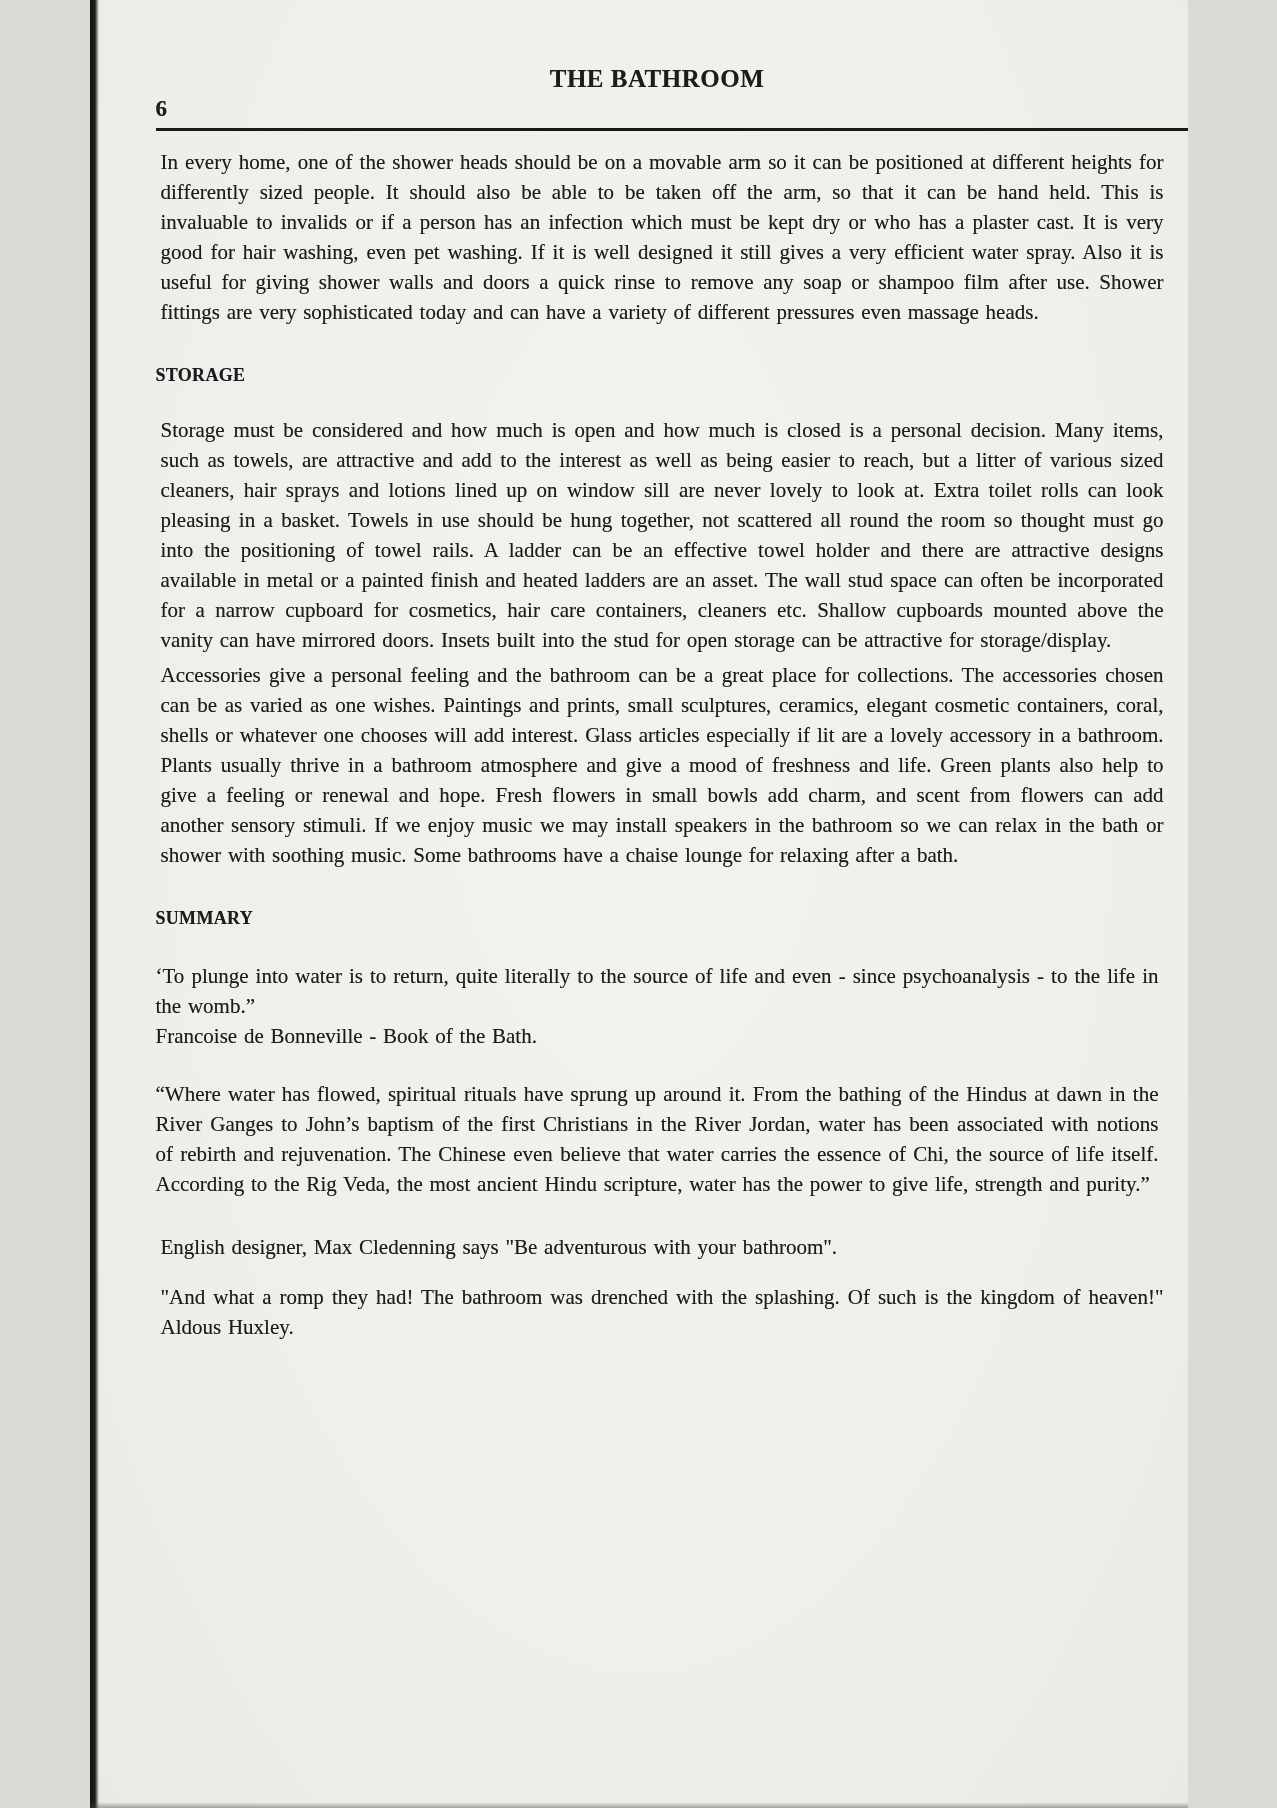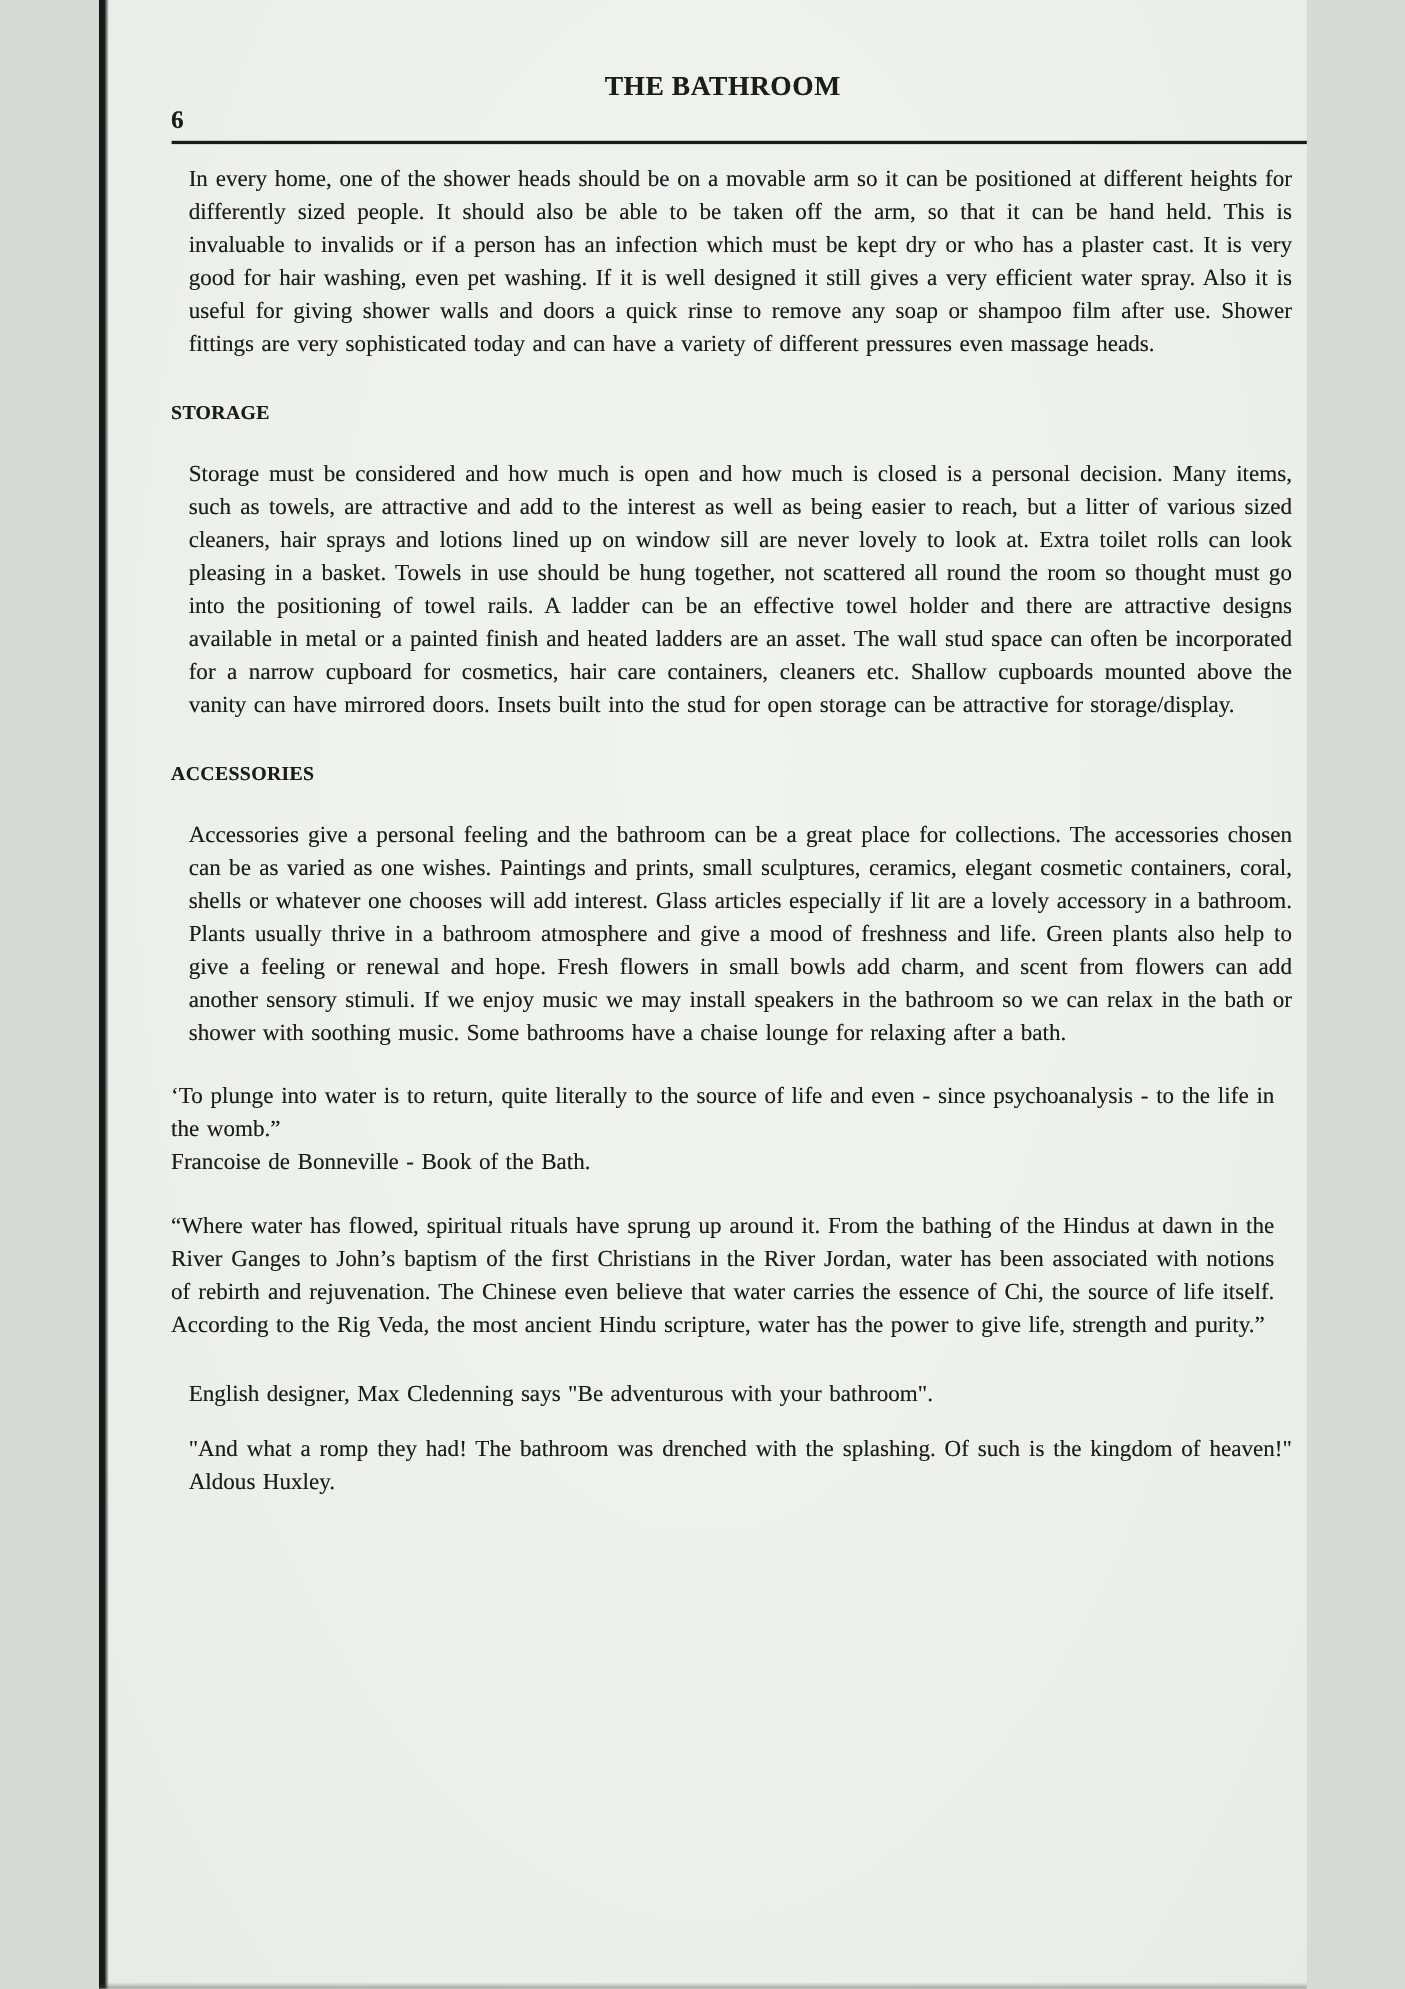--- a/index.html
+++ b/index.html
@@ -54,21 +54,21 @@
     border: none;
     border-top: 3px solid #191919;
     width: 1118px;
     margin: 4px 0 0 0;
   }
   .body-text {
     width: 1003px;
     font-size: 21px;
     line-height: 30px;
     text-align: justify;
-    margin: 16px;
+    margin: 5px;
     word-spacing: 1.5px;
     text-shadow: 0 0 0.45px rgba(25,25,25,0.5);
   }
   .intro { margin-top: 16px; }
   .section-heading {
     font-size: 18px;
     font-weight: bold;
     line-height: 30px;
     letter-spacing: 0.3px;
     margin: 33px 0 25px 0;
@@ -93,23 +93,23 @@
 
     <div class="page-number">6</div>
 
     <hr class="rule">
 
     <p class="body-text intro">In every home, one of the shower heads should be on a movable arm so it can be positioned at different heights for differently sized people. It should also be able to be taken off the arm, so that it can be hand held. This is invaluable to invalids or if a person has an infection which must be kept dry or who has a plaster cast. It is very good for hair washing, even pet washing. If it is well designed it still gives a very efficient water spray. Also it is useful for giving shower walls and doors a quick rinse to remove any soap or shampoo film after use. Shower fittings are very sophisticated today and can have a variety of different pressures even massage heads.</p>
 
     <h2 class="section-heading">STORAGE</h2>
     <p class="body-text">Storage must be considered and how much is open and how much is closed is a personal decision.  Many items, such as towels, are attractive and add to the interest as well as being easier to reach, but a litter of various sized cleaners, hair sprays and lotions lined up on window sill are never lovely to look at.  Extra toilet rolls can look pleasing in a basket.  Towels in use should be hung together, not scattered all round the room so thought must go into the positioning of towel rails.  A ladder can be an effective towel holder and there are attractive designs available in metal or a painted finish and heated ladders are an asset.  The wall stud space can often be incorporated for a narrow cupboard for cosmetics, hair care containers, cleaners etc.  Shallow cupboards mounted above the vanity can have mirrored doors. Insets built into the stud for open storage can be attractive for storage/display.</p>
 
-    <h2 class="section-heading">ACCESSORIES</h2>
     <p class="body-text">Accessories give a personal feeling and the bathroom can be a great place for collections.  The accessories chosen can be as varied as one wishes.  Paintings and prints, small sculptures, ceramics, elegant cosmetic containers, coral, shells or whatever one chooses will add interest. Glass articles especially if lit are a lovely accessory in a bathroom.  Plants usually thrive in a bathroom atmosphere and give a mood of freshness and life.  Green plants also help to give a feeling or renewal and hope.  Fresh flowers in small bowls add charm, and scent from flowers can add another sensory stimuli.  If we enjoy music we may install speakers in the bathroom so we can relax in the bath or shower with soothing music.  Some bathrooms have a chaise lounge for relaxing after a bath.</p>
 
+    <h2 class="section-heading">SUMMARY</h2>
 
     <div class="quote-block col">
       <p class="body-text">‘To plunge into water is to return, quite literally to the source of life and even - since psychoanalysis - to the life in the womb.”</p>
       <p class="body-text">Francoise de Bonneville - Book of the Bath.</p>
     </div>
 
     <div class="quote-block mt-30 col">
       <p class="body-text">“Where water has flowed, spiritual rituals have sprung up around it.  From the bathing of the Hindus at dawn in the River Ganges to John’s baptism of the first Christians in the River Jordan, water has been associated with notions of rebirth and rejuvenation. The Chinese even believe that water carries the essence of Chi, the source of life itself. According to the Rig Veda, the most ancient Hindu scripture, water has the power to give life, strength and purity.”</p>
     </div>
 

